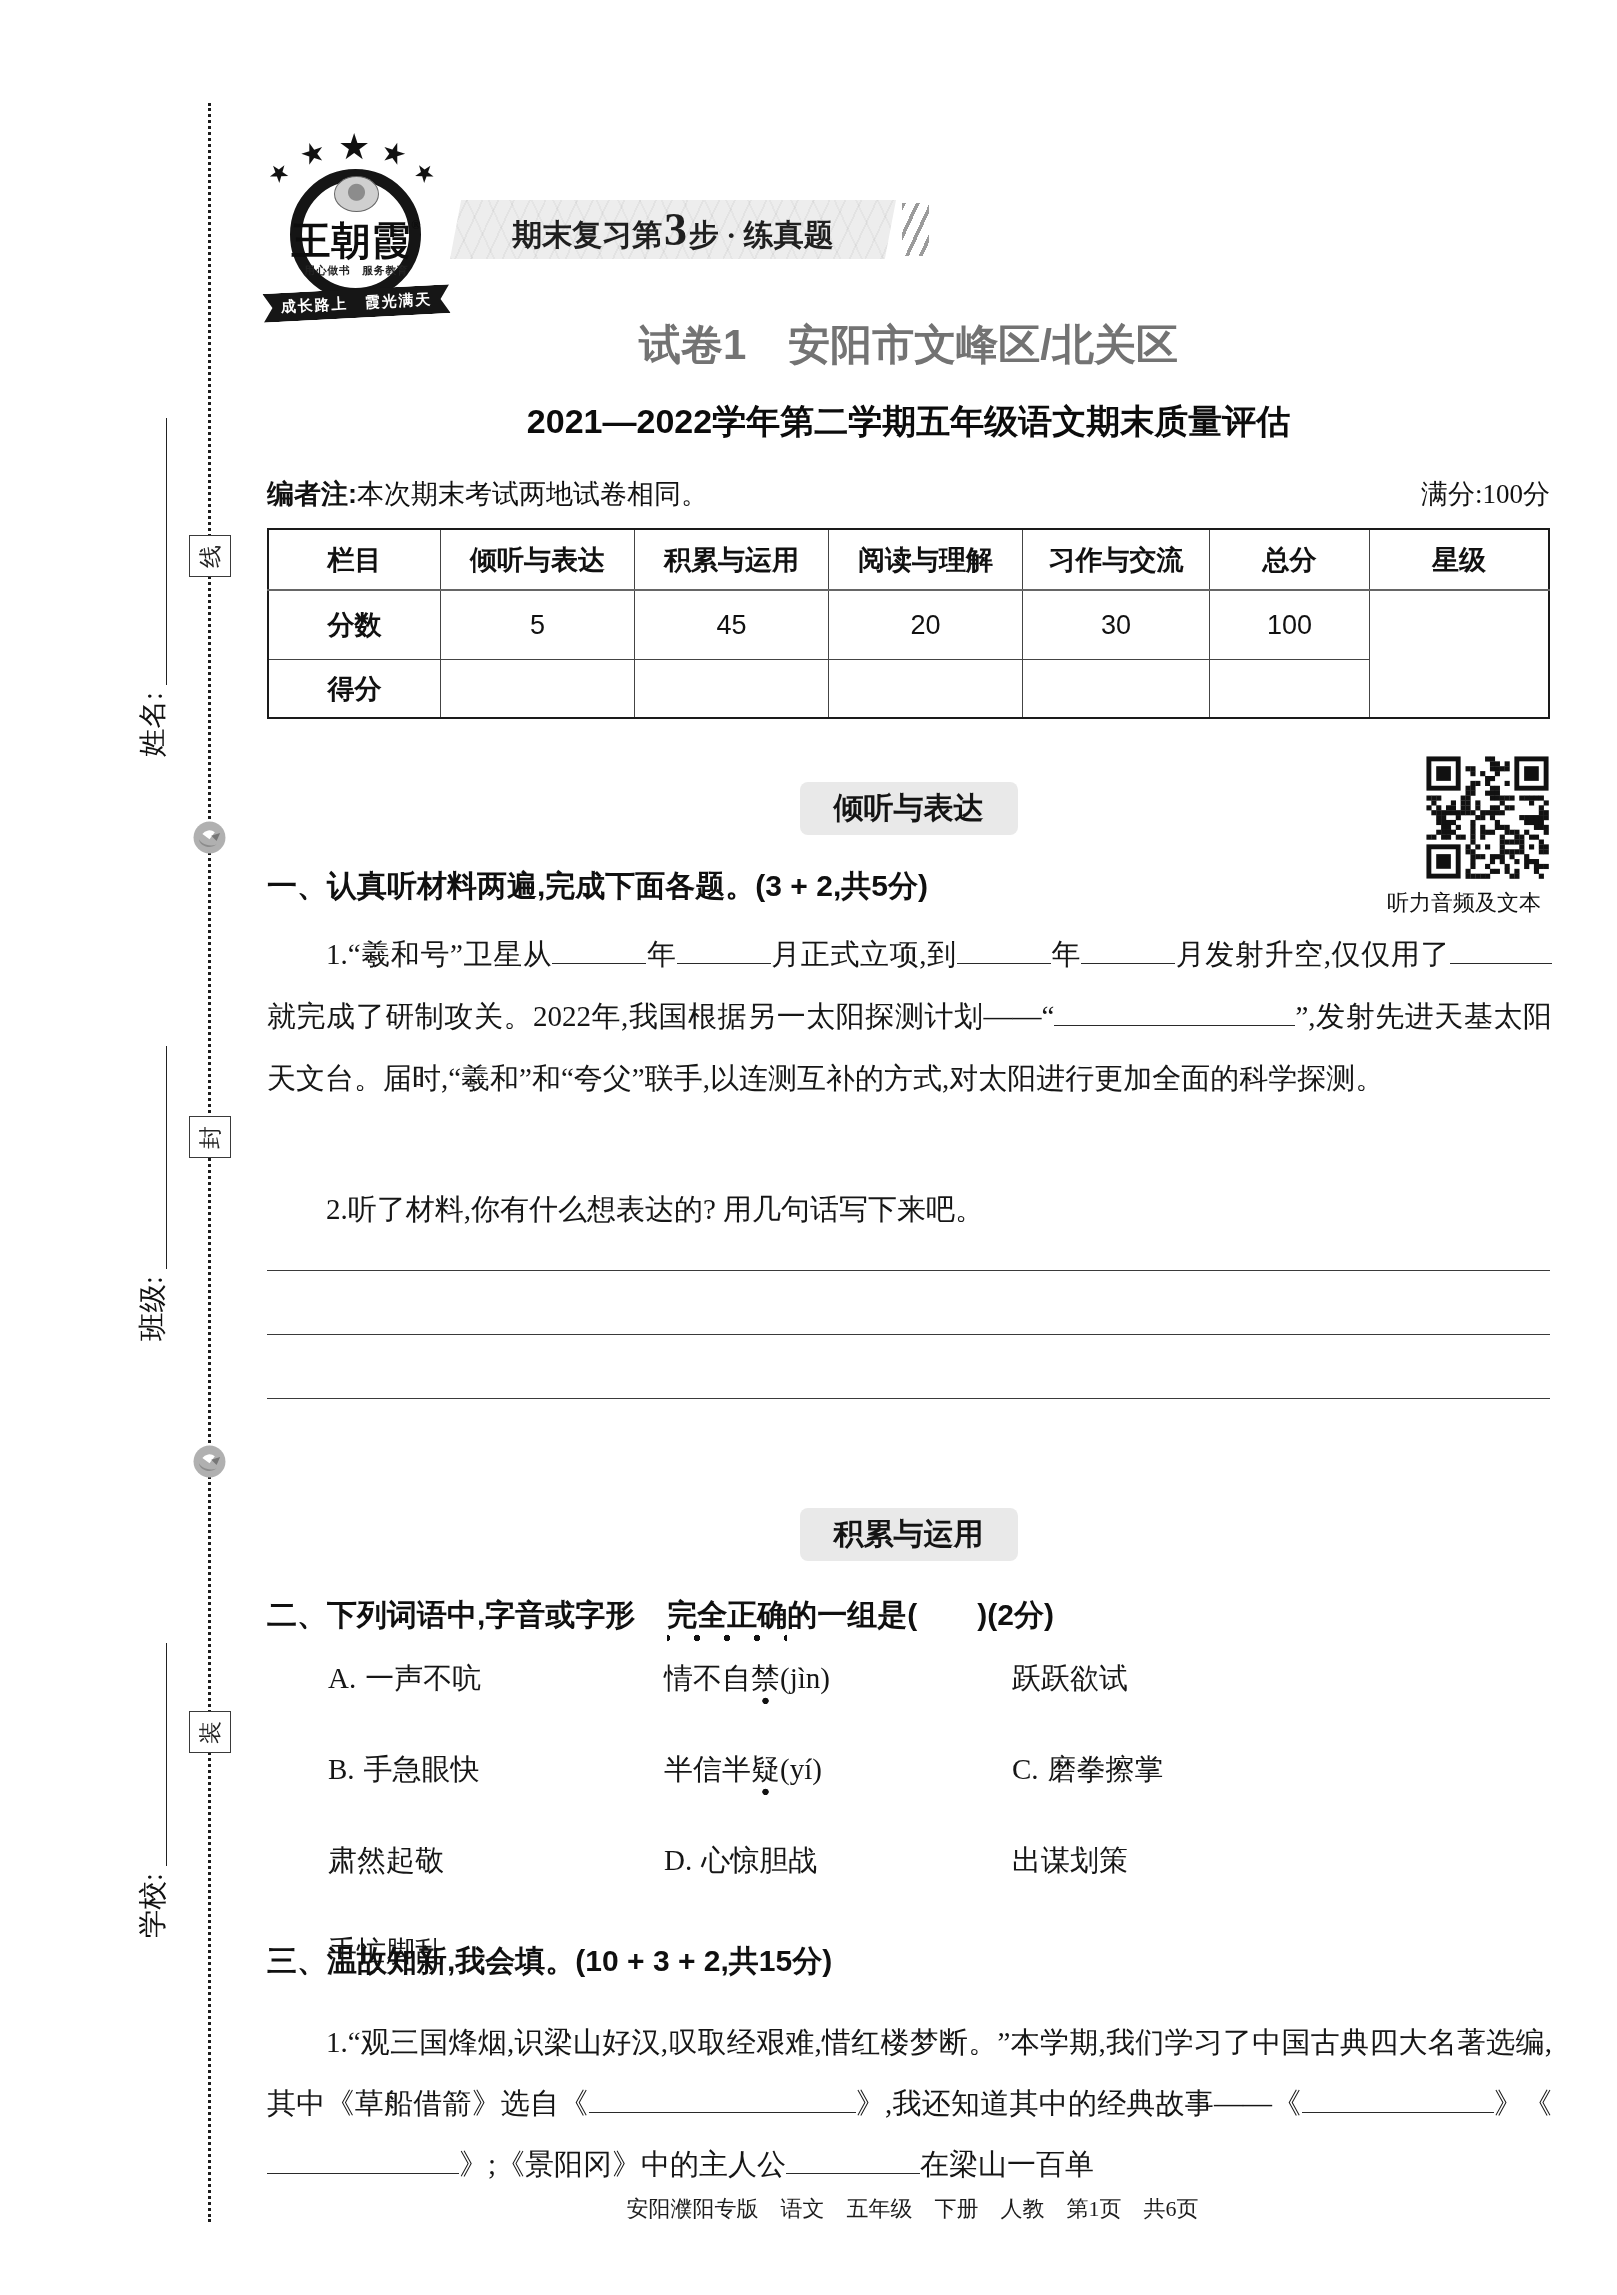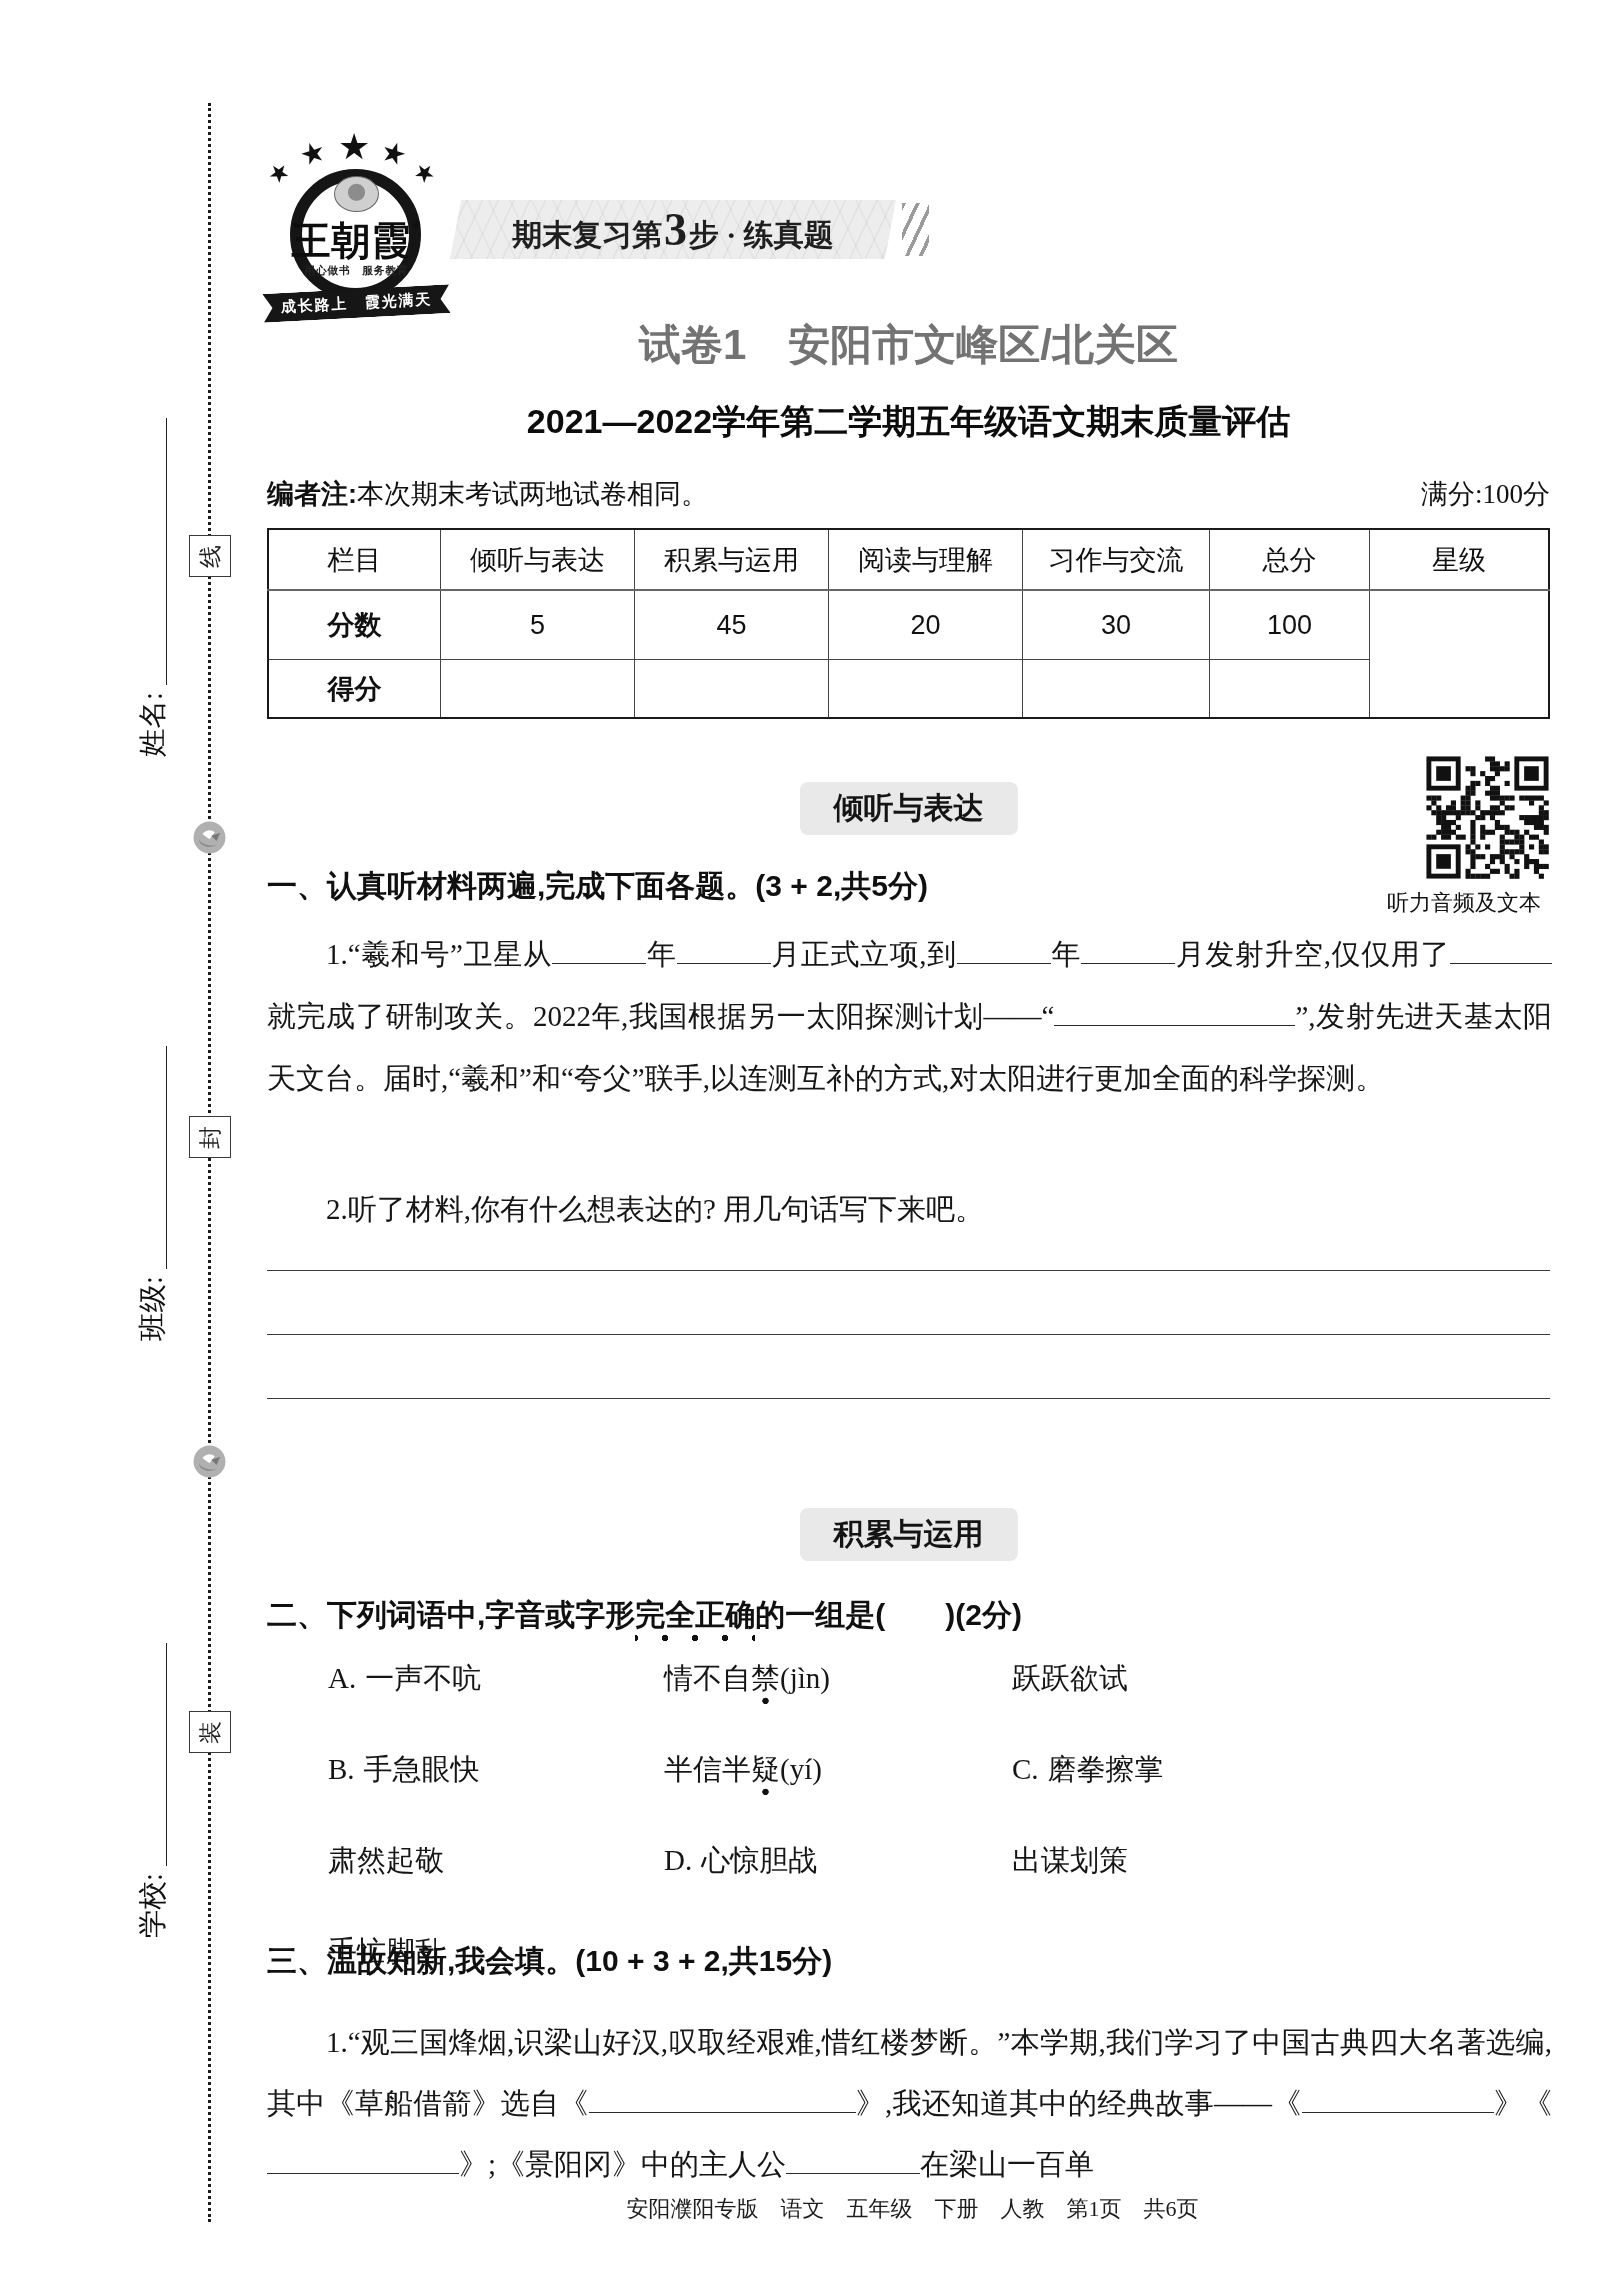--- a/index.html
+++ b/index.html
@@ -50,21 +50,21 @@
   .subtitle{position:absolute;left:267px;top:399px;width:1283px;text-align:center;
             font-weight:bold;font-size:34px;color:#0c0c0c;}
   .note-row{position:absolute;left:267px;top:476px;width:1283px;display:flex;
             justify-content:space-between;font-size:27px;color:#111;}
   .note-row b{font-family:"Liberation Sans","DejaVu Sans",sans-serif;}
 
   
   .score-table{position:absolute;left:267px;top:528px;width:1283px;border-collapse:collapse;
                font-family:"Liberation Sans","DejaVu Sans",sans-serif;font-size:27px;color:#111;}
   .score-table th,.score-table td{border:1.8px solid #444;text-align:center;font-weight:normal;}
-  .score-table .hrow th{height:57px;font-weight:normal;border-bottom:2.7px solid #666;margin-left:16px;}
+  .score-table .hrow th{height:57px;font-weight:bold;border-bottom:2.7px solid #666;margin-left:16px;}
   .score-table .r2 td{height:66px;}
   .score-table .r3 td{height:55px;}
   .score-table .lab{font-weight:bold;width:169px;}
   .score-table{border:2.7px solid #1a1a1a;}
   .score-table tr:last-child td{border-bottom:2.7px solid #1a1a1a;}
 
   
   .badge-wrap{position:absolute;left:267px;width:1283px;text-align:center;}
   .badge{display:inline-block;background:#e9e9e9;border-radius:8px;padding:6.2px 34px;
          font-family:"Liberation Sans","DejaVu Sans",sans-serif;font-weight:bold;font-size:30px;color:#141414;}
@@ -78,21 +78,21 @@
   .stem{position:absolute;left:267px;width:1285px;font-family:"Liberation Sans","DejaVu Sans",sans-serif;
         font-weight:bold;font-size:30px;color:#101010;}
   .para{position:absolute;left:267px;width:1285px;font-size:29px;line-height:62px;
         text-align:justify;text-indent:59px;color:#161616;}
   .blank{display:inline-block;border-bottom:1.8px solid #2a2a2a;height:1.05em;vertical-align:baseline;}
   .answer-line{position:absolute;left:267px;width:1283px;height:0;border-top:1.8px solid #3a3a3a;}
 
   .em-dots{background-image:radial-gradient(circle,#111 2.9px,transparent 3.5px);
            background-size:29px 9.8px;background-repeat:repeat-x;background-position:center bottom;
            padding-bottom:11.6px;}
-  .stem .em-dots{background-size:30px 9.8px;}
+  .stem .em-dots{background-size:30px 9.8px;margin-left:32px;}
 
   .options{position:absolute;left:328px;top:1659px;width:1223px;display:grid;
            grid-template-columns:336px 348px auto;row-gap:51px;font-size:29px;color:#161616;}
   .opt-label{margin-right:9px;}
 
   
   .footer{position:absolute;left:271px;top:2194px;width:1283px;text-align:center;
           font-size:22px;color:#1d1d1d;}
 </style>
 </head>

